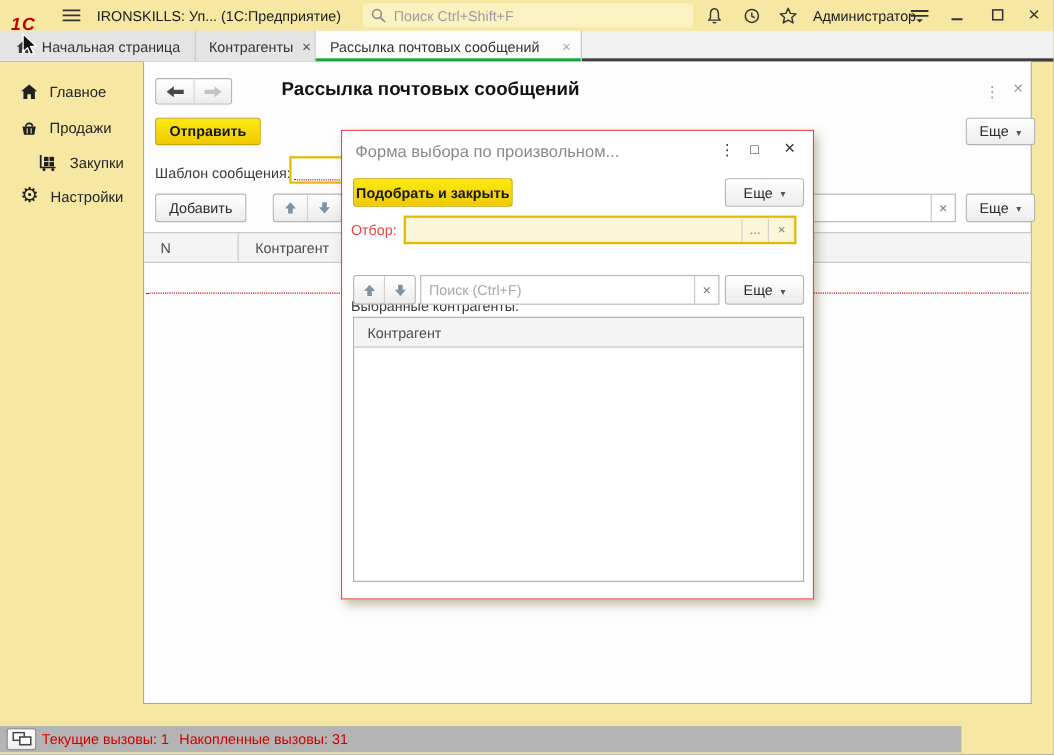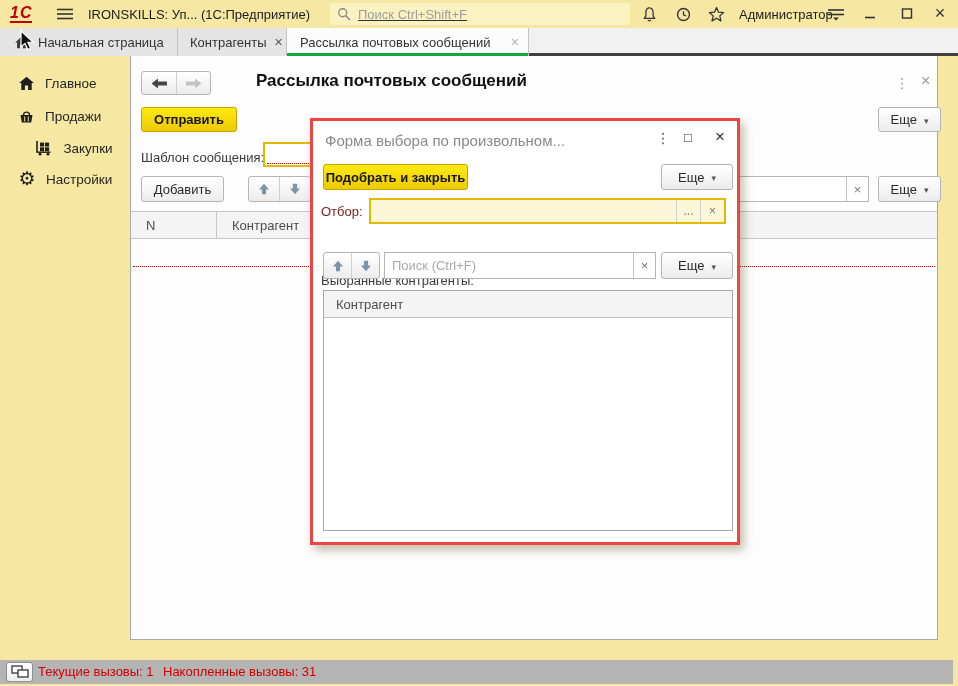--- a/index.html
+++ b/index.html
@@ -2,25 +2,25 @@
 <html><head>
 <meta charset="utf-8">
 <style>
   * { margin:0; padding:0; box-sizing:border-box; }
   html,body { background:#8d8d8d; }
   body { font-family:"Liberation Sans", sans-serif; }
   .window { position:relative; width:958px; height:686px; background:#f6e7a3; overflow:hidden; font-size:13px; color:#222; }
 
   
   .titlebar { position:absolute; left:0; top:0; width:958px; height:28px; background:#f6e7a3; }
-  .logo { position:absolute; left:10px; top:4px; font-weight:bold; font-style:italic; font-size:16px; color:#c00000; letter-spacing:1px; border-bottom:2px solid #c00000; line-height:17px; }
+  .logo { position:absolute; left:10px; top:14px; font-weight:bold; font-style:italic; font-size:16px; color:#c00000; letter-spacing:1px; border-bottom:2px solid #c00000; line-height:17px; }
   .hamburger { position:absolute; left:56px; top:7px; }
   .app-title { position:absolute; left:88px; top:7px; color:#1c1c1c; white-space:nowrap; }
   .tb-search { position:absolute; left:330px; top:3px; width:300px; height:22px; background:#fbf2c2; border-radius:3px; display:flex; align-items:center; padding:0 7px; }
-  .tb-search input { border:0; outline:0; background:transparent; flex:1; font:inherit; font-size:13px; color:#333; margin-left:7px;text-decoration:underline; }
+  .tb-search input { border:0; outline:0; background:transparent; flex:1; font:inherit; font-size:13px; color:#333; margin-left:7px; }
   .tb-search input::placeholder { color:#9d9d9d; }
   .tb-ic { position:absolute; display:flex; align-items:center; justify-content:center; cursor:default; }
   .tb-bell { left:641px; top:6px; } .tb-history { left:675px; top:6px; } .tb-star { left:708px; top:6px; }
   .tb-user { position:absolute; left:739px; top:7px; color:#1c1c1c; }
   .tb-service { left:827px; top:8px; }
   .tb-min { left:864px; top:7px; } .tb-max { left:901px; top:7px; }
   .tb-close { left:931px; top:3px; font-size:18px; color:#333; width:18px; }
 
   
   .tabbar { position:absolute; left:0; top:28px; width:958px; height:28px; background:#f1f1f1; border-bottom:3px solid #404040; display:flex; }
@@ -66,41 +66,41 @@
   .searchbox input::placeholder { color:#a8a8a8; }
   .sclear { width:22px; display:flex; align-items:center; justify-content:center; border-left:1px solid #c4c4c4; color:#777; font-size:13px; }
   .m-search { position:absolute; left:330px; top:120px; width:408px; height:26px; }
   .m-more-2 { position:absolute; left:747px; top:120px; width:63px; height:26px; }
   .m-thead { position:absolute; left:0px; top:155px; width:806px; height:28px; background:#f4f4f4; border-top:1px solid #c6c6c6; border-bottom:1px solid #c6c6c6; display:flex; color:#4d4d4d; }
   .m-col-n { width:86px; border-right:1px solid #c6c6c6; display:flex; align-items:center; padding-left:15px; }
   .m-col-c { flex:1; display:flex; align-items:center; padding-left:15px; }
   .m-reqline { position:absolute; left:2px; top:210px; width:802px; border-top:1px dotted #d40000; }
 
   
-  .dialog { position:absolute; left:310px; top:118px; width:430px; height:427px; background:#ffffff; border:3px solid #ef4444; box-shadow:4px 5px 9px rgba(90,75,20,0.35); z-index:10; }
+  .dialog { position:absolute; left:310px; top:118px; width:430px; height:427px; background:#ffffff; border:1px solid #ef4444; box-shadow:4px 5px 9px rgba(90,75,20,0.35); z-index:10; }
   .d-title { position:absolute; left:12px; top:11px; width:325px; font-size:15px; color:#8a8a8a; white-space:nowrap; overflow:hidden; }
   .d-kebab { position:absolute; left:343px; top:9px; color:#444; font-size:14px; }
   .d-max { position:absolute; left:371px; top:9px; color:#333; font-size:13px; }
   .d-close { position:absolute; left:402px; top:6px; color:#333; font-size:17px; }
   .d-pick { position:absolute; left:10px; top:43px; width:145px; height:26px; }
   .d-more-1 { position:absolute; left:348px; top:43px; width:72px; height:26px; }
-  .d-filter-label { position:absolute; left:8px; top:77px; height:26px; display:flex; align-items:center; color:#7f1d1d; }
+  .d-filter-label { position:absolute; left:8px; top:77px; height:26px; display:flex; align-items:center; color:#ef4444; }
   .d-filter { position:absolute; left:56px; top:77px; width:357px; height:26px; border:2px solid #e3b900; background:#fcf6d8; display:flex; align-items:stretch; }
   .d-filter .spacer { flex:1; }
   .d-fcell { width:24px; display:flex; align-items:center; justify-content:center; border-left:1px solid #cfcfcf; color:#777; font-size:12px; }
   .d-sel-label { position:absolute; left:8px; top:108px; color:#3a3a3a;margin-top:44px; }
   .d-updown { position:absolute; left:10px; top:131px; width:57px; height:27px; }
   .d-updown .udcell { width:28px; }
   .d-search { position:absolute; left:71px; top:131px; width:272px; height:27px; }
   .d-more-2 { position:absolute; left:348px; top:131px; width:72px; height:27px; }
   .d-table { position:absolute; left:10px; top:169px; width:410px; height:241px; border:1px solid #a8a8a8; background:#fff; }
   .d-thead { height:27px; background:#f4f4f4; border-bottom:1px solid #c0c0c0; display:flex; align-items:center; padding-left:12px; color:#4d4d4d; }
 
   
-  .statusbar { position:absolute; left:0; top:660px; width:953px; height:24px; background:#b4b4b4; }
+  .statusbar { position:absolute; left:0; top:660px; width:874px; height:24px; background:#b4b4b4; }
   .sb-icon { position:absolute; left:6px; top:2px; width:27px; height:20px; background:linear-gradient(#ffffff,#ededed); border:1px solid #909090; border-radius:3px; display:flex; align-items:center; justify-content:center; }
   .sb-t1 { position:absolute; left:38px; top:0; line-height:24px; color:#d40000; }
   .sb-t2 { position:absolute; left:163px; top:0; line-height:24px; color:#d40000; }
 
   .cursor { position:absolute; left:20px; top:30px; z-index:99; }
 </style>
 </head>
 <body>
 
 <div class="window">

